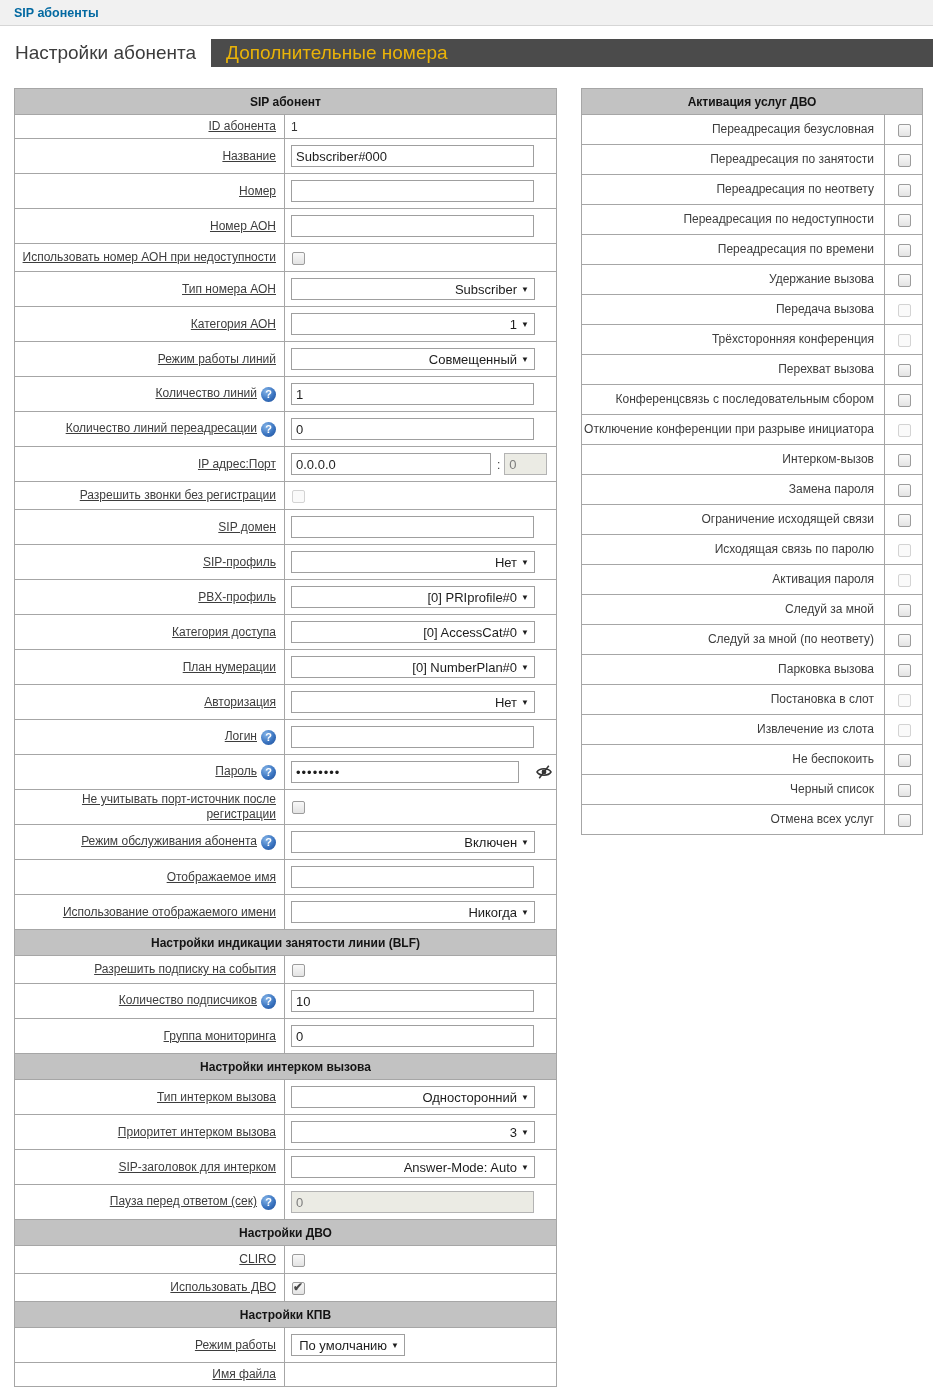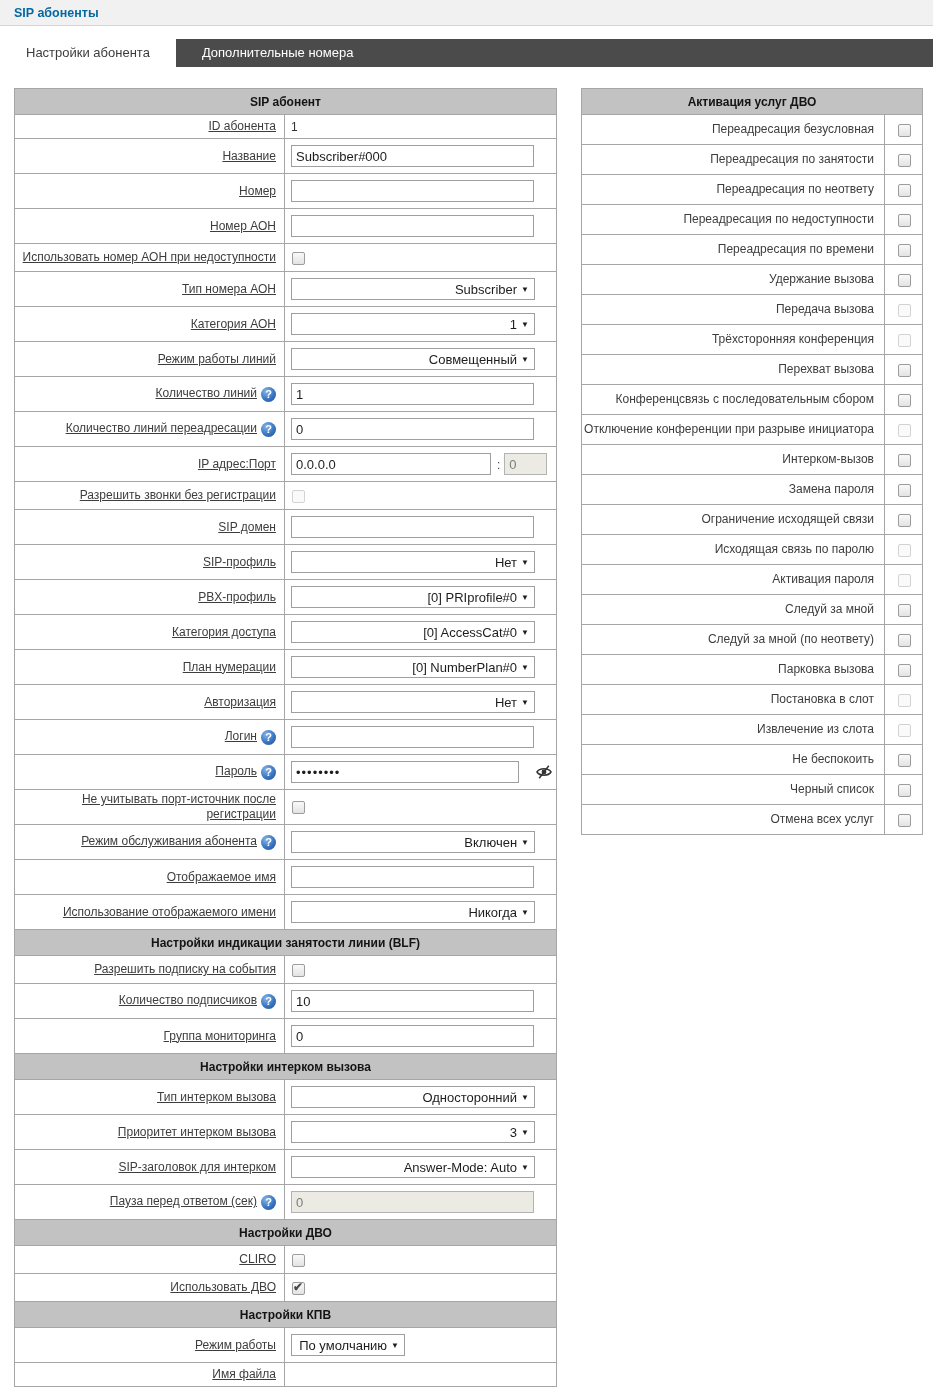--- a/index.html
+++ b/index.html
@@ -9,23 +9,23 @@
     width:933px; min-height:1393px;
     font-family:"Liberation Sans", sans-serif;
     font-size:12px; color:#333;
   }
   
   .topbar {
     background:#f1f1f1; border-bottom:1px solid #d6d6d6;
     padding:6px 14px 5px 14px; font-weight:bold; font-size:12.5px; color:#0369a1;
   }
   .tabbar { margin-top:13px; background:#4b4b4b; height:28px; display:flex; overflow:hidden; }
-  .tab { line-height:28px; padding:0 26px; font-size:13px; white-space:nowrap; cursor:pointer; }
+  .tab { line-height:28px; padding:0 15px; font-size:19px; white-space:nowrap; cursor:pointer; }
   .tab.active { background:#ffffff; color:#3c3c3c; }
-  .tab.inactive { color:#ffffff; }
+  .tab.inactive { color:#eab308; }
   
   .content { display:flex; align-items:flex-start; padding:21px 0 0 14px; }
   .leftcol { width:543px; }
   .rightcol { margin-left:24px; }
   
   table { border-collapse:collapse; }
   table.form { width:543px; table-layout:fixed; }
   table.services { width:341px; table-layout:fixed; }
   td { border:1px solid #a6a6a6; font-size:12px; vertical-align:middle; }
   td.sect {

